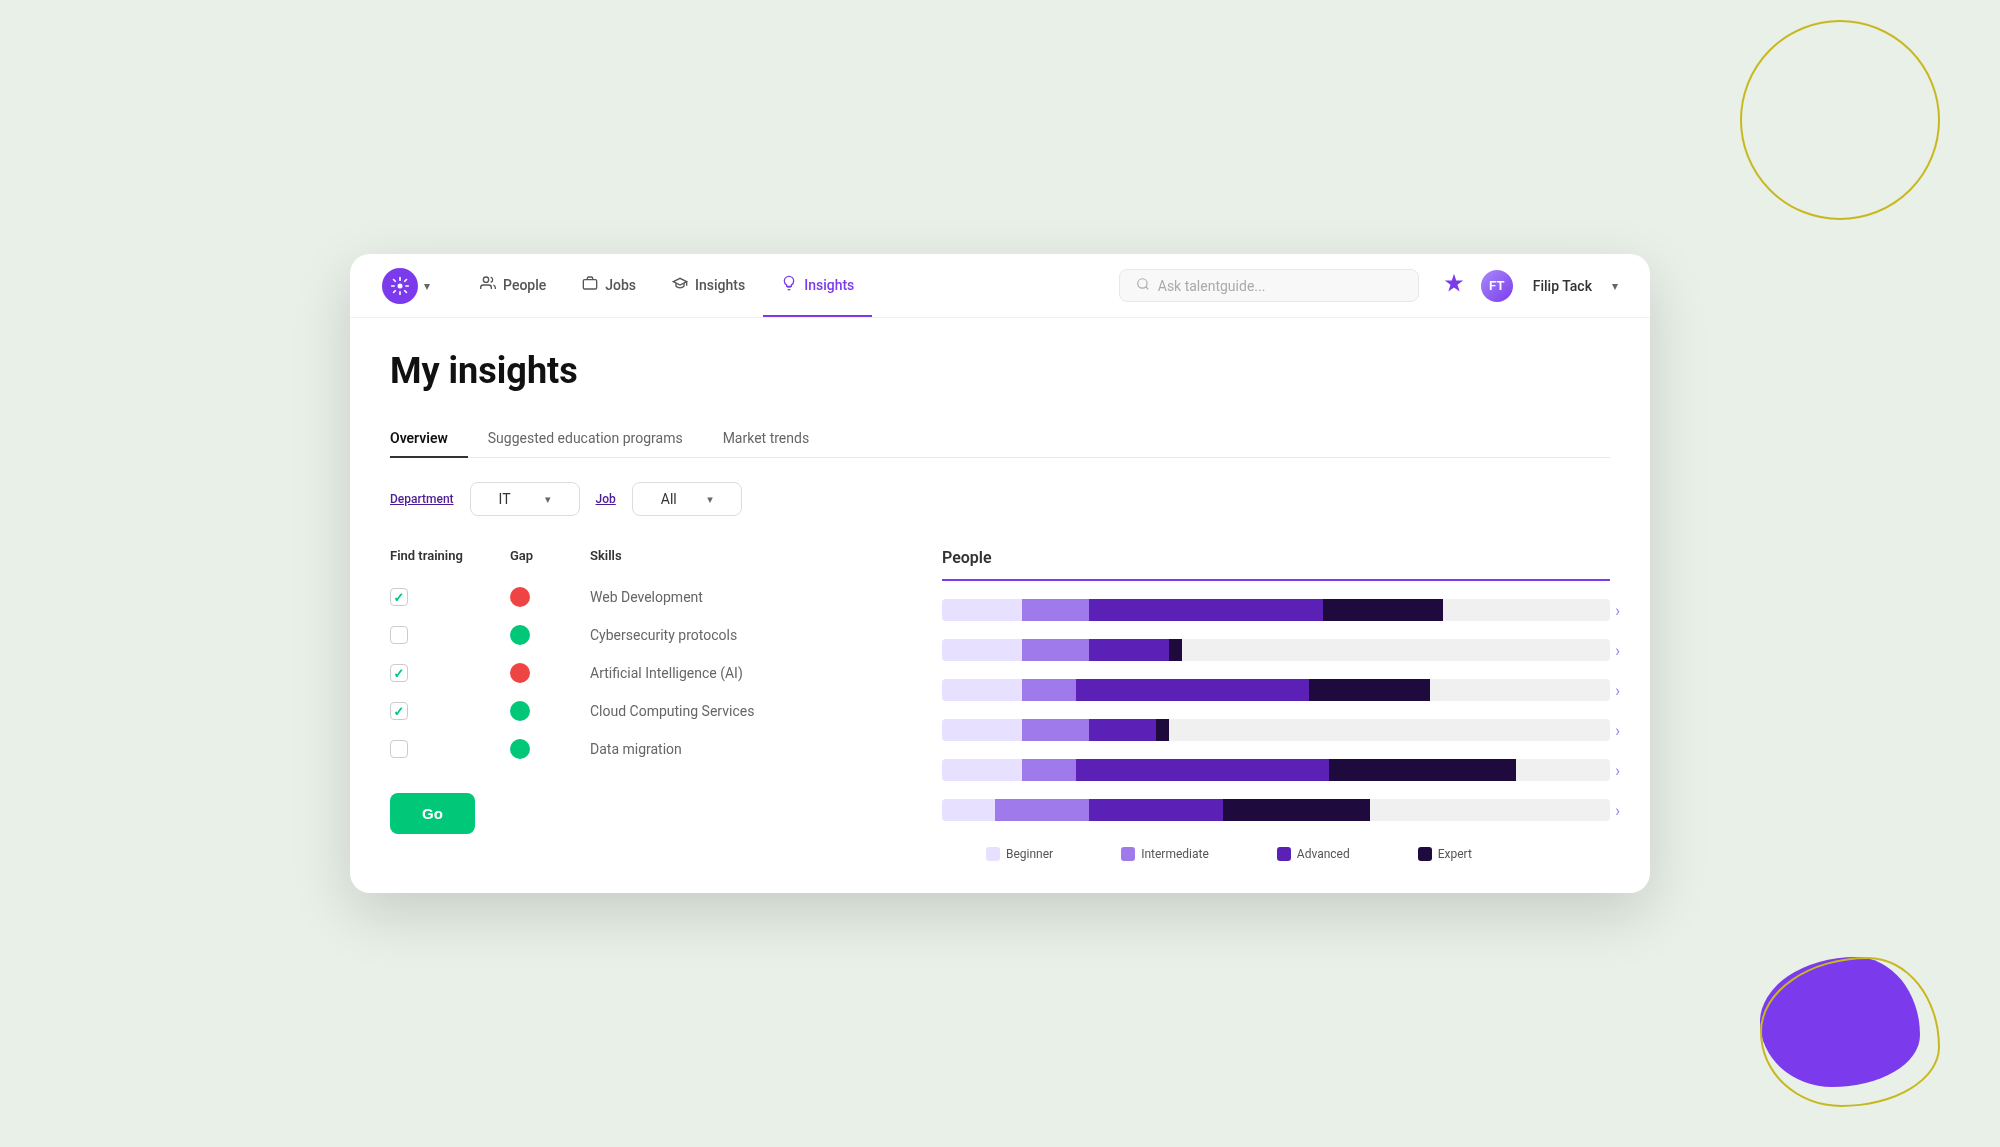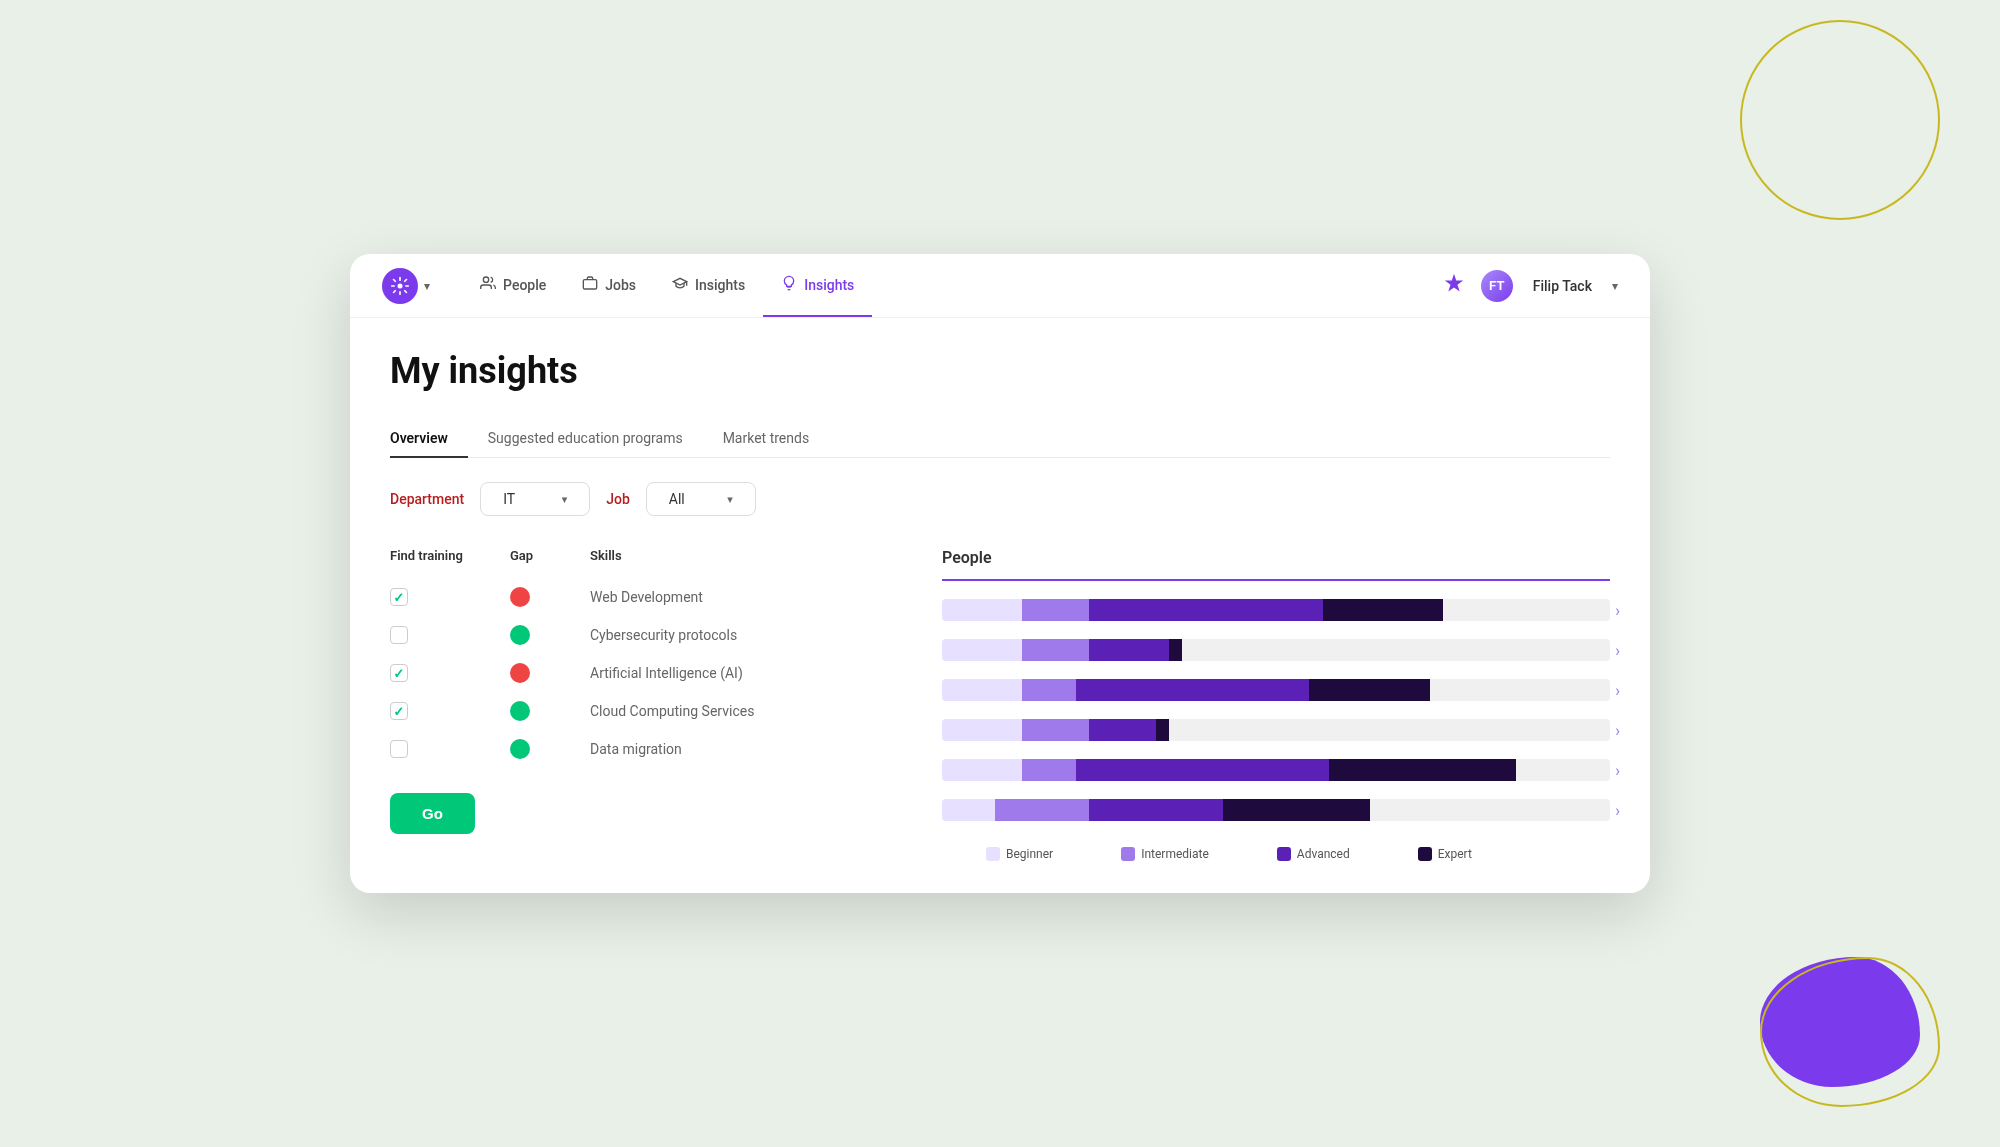--- a/index.html
+++ b/index.html
@@ -203,31 +203,32 @@
     }
 
     
     .filters {
       display: flex;
       align-items: center;
       gap: 16px;
       margin-bottom: 32px;
     }
     .filter-label {
-      font-size: 14px;
+      font-size: 12px;
       font-weight: 500;
-      color: #b91c1c;
+      color: #4c1d95;
+      text-decoration: underline;
     }
     .filter-select {
       display: flex;
       align-items: center;
       justify-content: space-between;
       border: 1px solid #ddd;
       border-radius: 8px;
-      padding: 8px 22px;
+      padding: 8px 28px;
       font-size: 14px;
       color: #333;
       cursor: pointer;
       min-width: 110px;
       gap: 20px;
     }
     .filter-chevron {
       color: #666;
       font-size: 11px;
     }
@@ -460,20 +461,29 @@
           <svg width="16" height="16" viewBox="0 0 24 24" fill="none" stroke="#7c3aed" stroke-width="2">
               <path d="M9 18h6"></path>
               <path d="M10 22h4"></path>
               <path d="M12 2a7 7 0 0 1 7 7c0 2.6-1.4 4.9-3.5 6.2V17H8.5v-1.8C6.4 13.9 5 11.6 5 9a7 7 0 0 1 7-7z"></path>
             </svg>
         </span>
         <span style="color:#7c3aed">Insights</span>
       </a>
     </div>
 
+    <div class="nav-search">
+      <span style="color:#aaa">
+        <svg width="14" height="14" viewBox="0 0 24 24" fill="none" stroke="currentColor" stroke-width="2">
+            <circle cx="11" cy="11" r="8"></circle>
+            <path d="m21 21-4.35-4.35"></path>
+          </svg>
+      </span>
+      <span style="color:#aaa; font-size:14px;">Ask talentguide...</span>
+    </div>
 
     <div class="nav-actions">
       <span class="nav-sparkle">
         <svg width="22" height="22" viewBox="0 0 24 24" fill="#7c3aed">
             <path d="M12 2l2.4 7.4H22l-6.2 4.5 2.4 7.4L12 17l-6.2 4.3 2.4-7.4L2 9.4h7.6L12 2z"></path>
           </svg>
       </span>
       <div class="nav-user">
         <div class="user-avatar">FT</div>
         <span class="user-name">Filip Tack</span>

